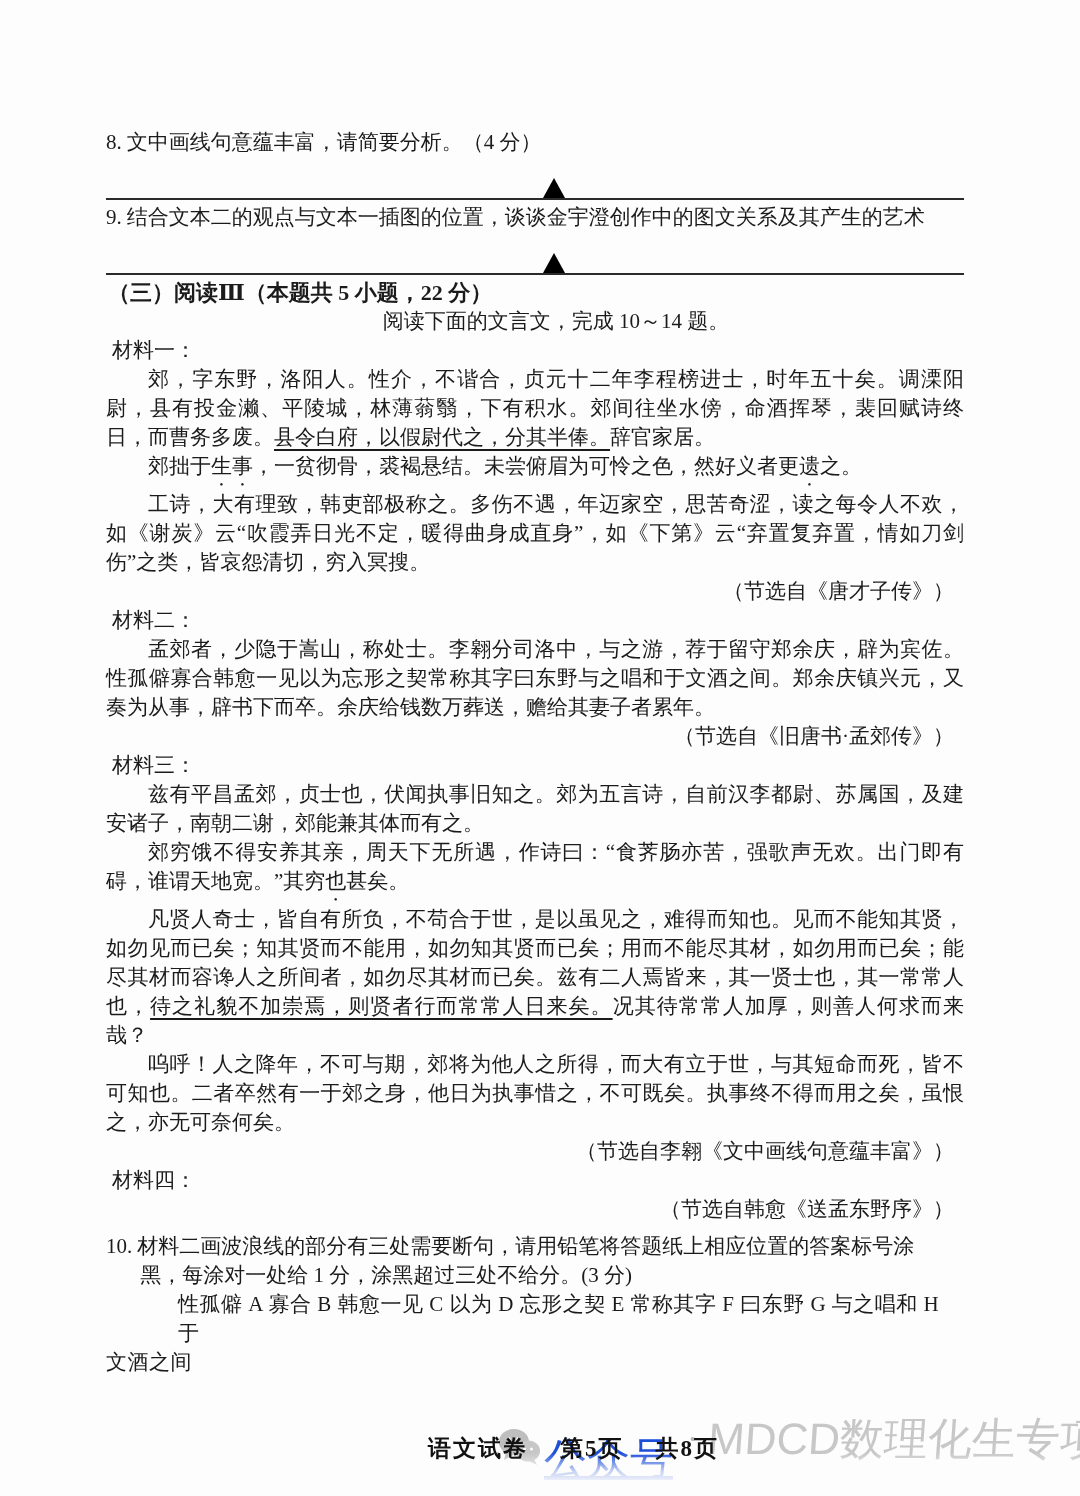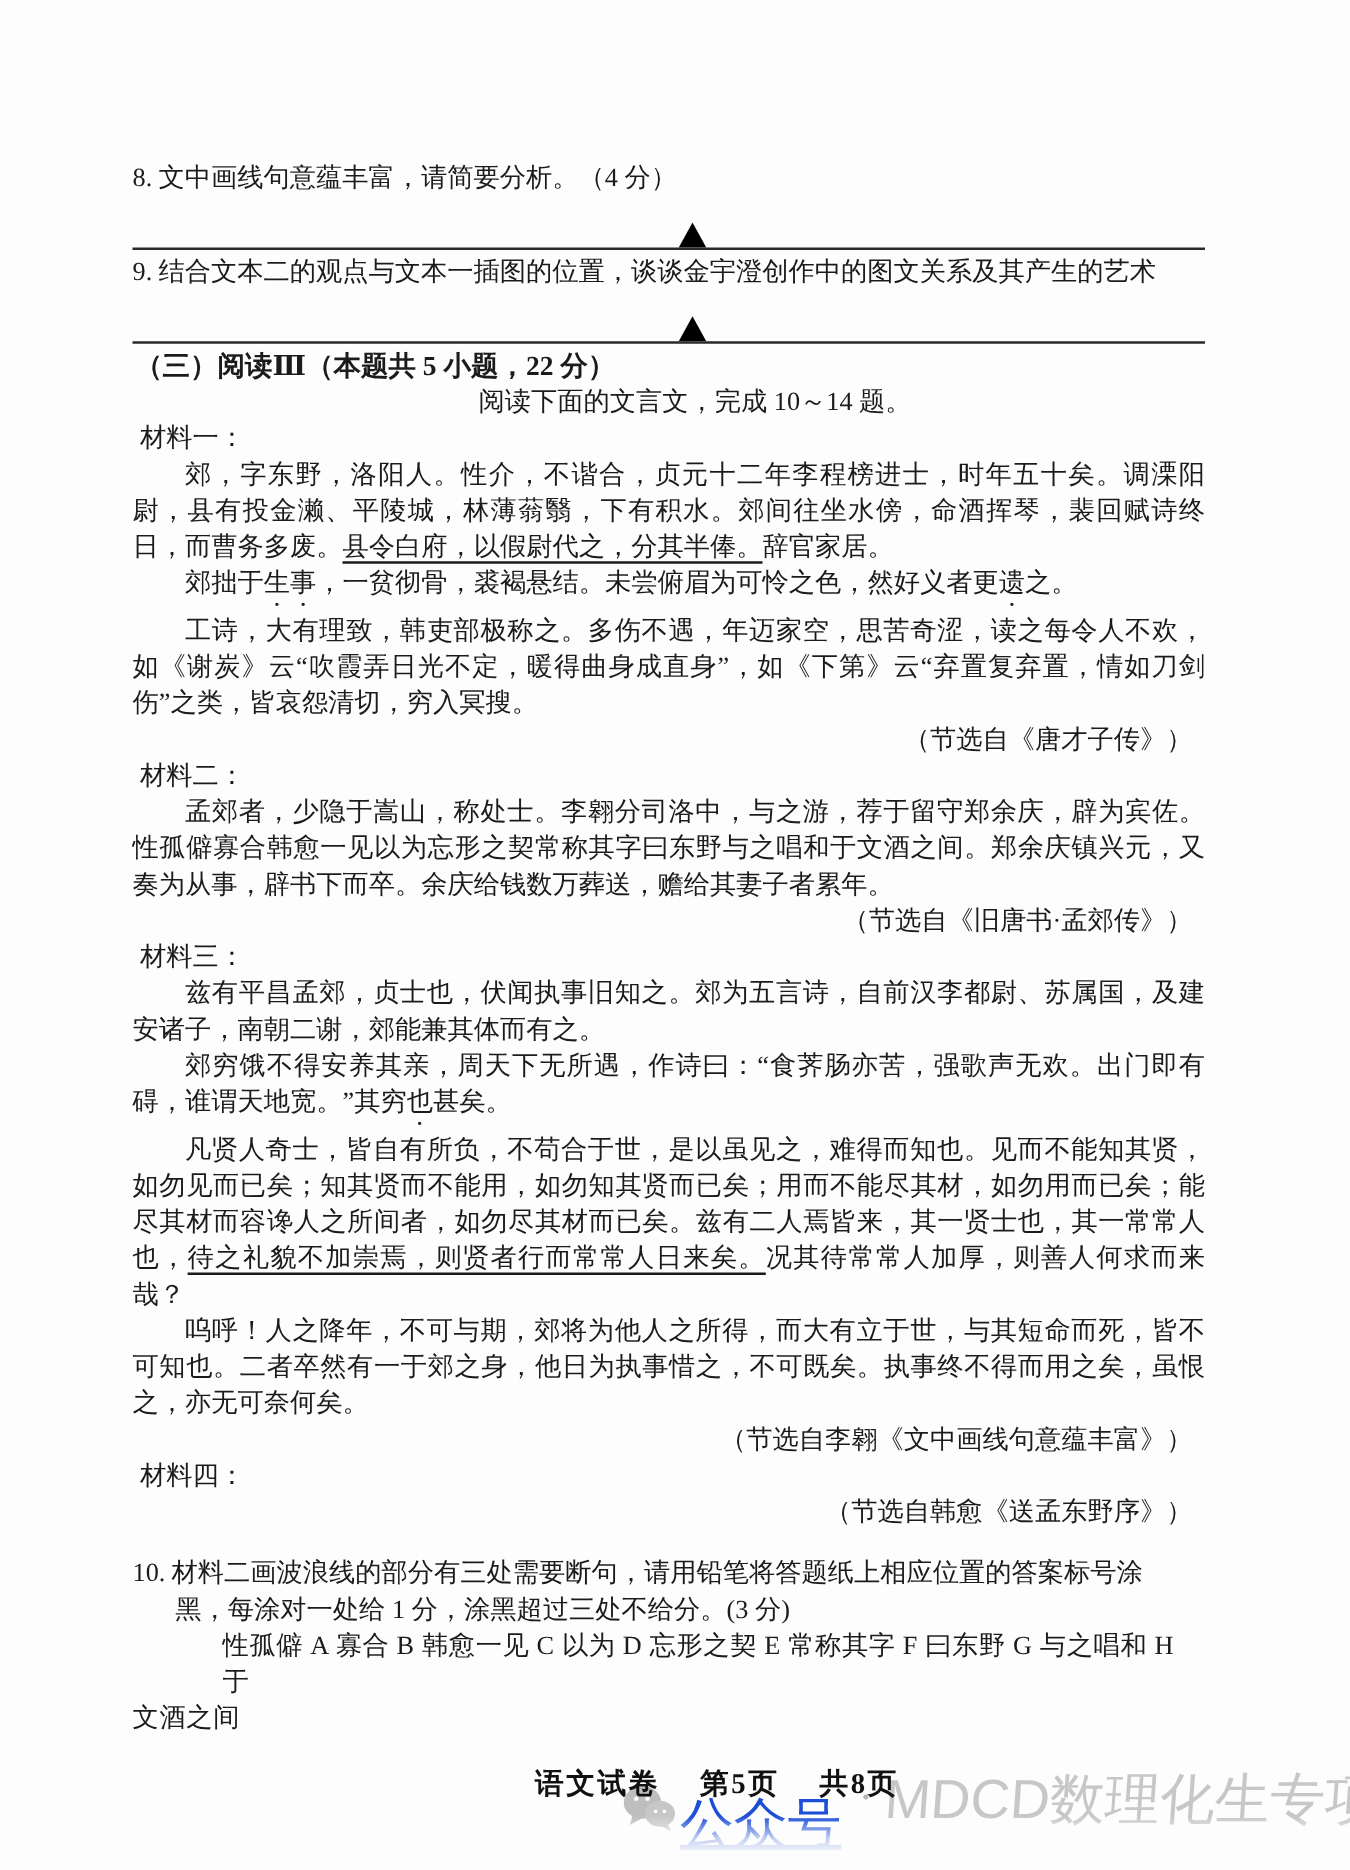--- a/index.html
+++ b/index.html
@@ -28,38 +28,38 @@
   .heading{font-weight:bold;margin:2px 0 0 2px;font-size:22px;}
   .intro{text-indent:2em;margin:0;text-align:center;}
   .mat-label{margin:0;padding-left:6px;}
   .para{margin:0;text-indent:2em;text-align:justify;}
   .source{text-align:right;padding-right:10px;margin:0;}
   .ul{text-decoration:underline;text-underline-offset:5px;text-decoration-thickness:1.6px;}
   .dot{
     -webkit-text-emphasis:dot #1b1b1b;-webkit-text-emphasis-position:under;
     text-emphasis:dot #1b1b1b;text-emphasis-position:under right;
   }
-  .q10{margin-top:20px;}
+  .q10{margin-top:8px;}
   .sentence .first-line{padding-left:72px;}
   .sentence .cont-line{padding-left:0;}
   .sentence{letter-spacing:.5px;}
   
   .footer{position:absolute;left:0;top:1404px;width:1080px;height:92px;}
   .watermark{
     position:absolute;left:496px;top:6px;display:flex;align-items:flex-start;
     white-space:nowrap;pointer-events:none;
     -webkit-mask-image:linear-gradient(to bottom,#000 55%,rgba(0,0,0,.25) 78%,transparent 95%);
             mask-image:linear-gradient(to bottom,#000 55%,rgba(0,0,0,.25) 78%,transparent 95%);
   }
   .wm-icon{margin:16px 2px 0 0;opacity:.75;}
   .wm-strong{font-size:43px;color:#1d4ed8;font-family:"Liberation Sans",sans-serif;margin-top:20px;text-decoration:underline;}
   .wm-sep{font-size:34px;color:#b4b4b4;margin:10px 10px 0 14px;}
   .wm-light{font-size:44px;color:#c7c7c7;font-family:"Liberation Sans",sans-serif;transform:skewX(-4deg);}
   .footer-text{
-    position:absolute;left:428px;top:7px;display:flex;gap:32px;
+    position:absolute;left:428px;top:29px;display:flex;gap:32px;
     font-weight:bold;font-size:23px;letter-spacing:2px;color:#111;
   }
 </style>
 </head>
 <body>
 
 <div class="page">
   <div class="content">
 
     <div class="question">

